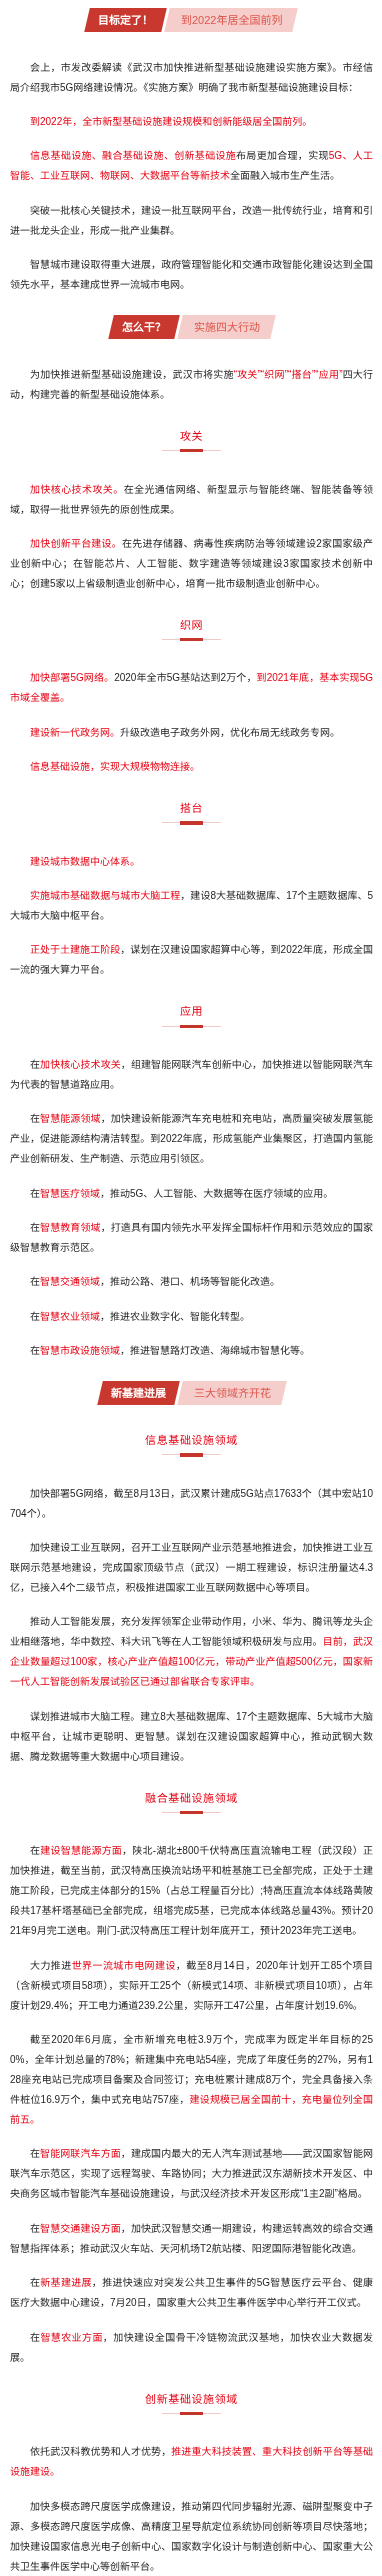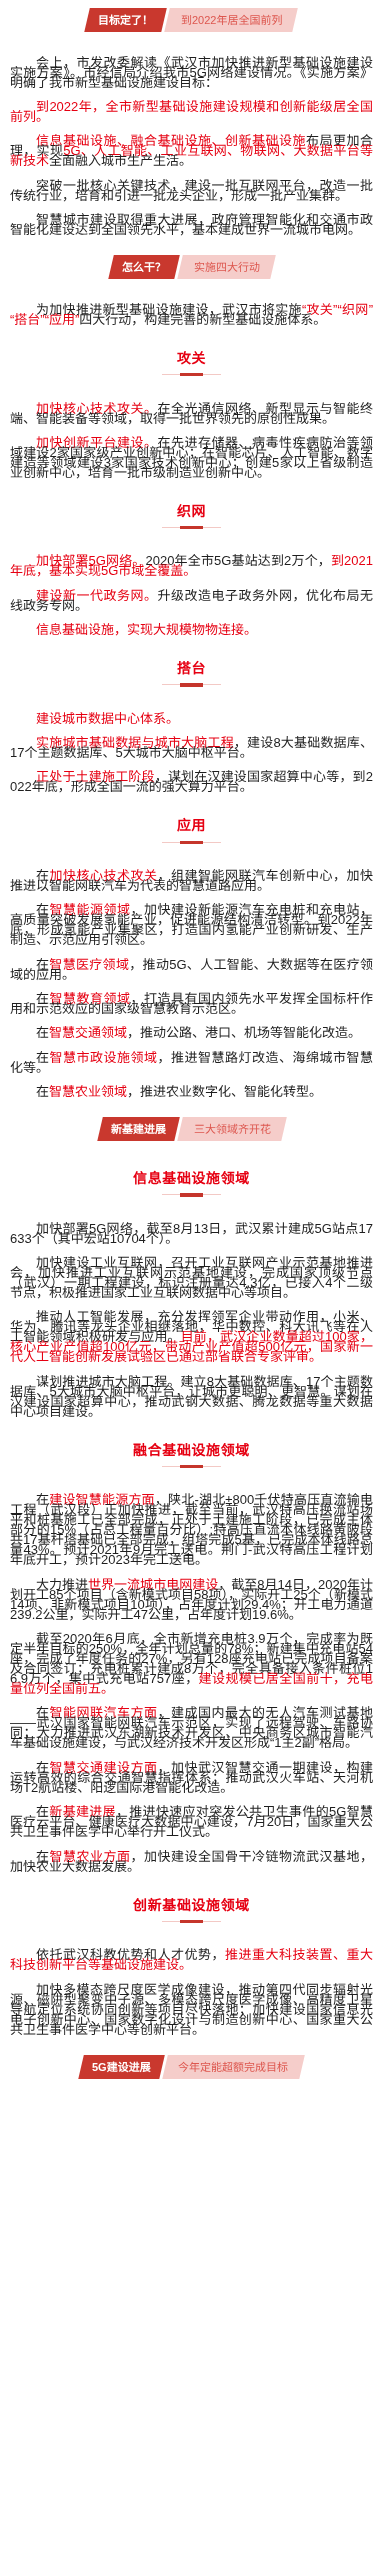--- a/index.html
+++ b/index.html
@@ -7,22 +7,22 @@
     width:383px;
     min-height:2576px;
     font-family:"Liberation Sans","DejaVu Sans",sans-serif;
     color:#1f1f1f;
     -webkit-font-smoothing:antialiased;
   }
   #content{padding:5.5px 10px 33px;}
 
   
   p.para{
-    font-size:13px;
-    line-height:10px;
+    font-size:10px;
+    line-height:20px;
     text-align:justify;
     text-indent:2em;
     margin:0 0 14.4px 0;
     word-break:break-all;
   }
   .run-black{color:#1f1f1f;}
   .run-red{color:#e60012;font-weight:normal;}
 
   
   .badge{display:flex;justify-content:center;margin:20px 0 25.5px 0;}
@@ -36,21 +36,21 @@
   .badge-right{
     background:#f5cdca;color:#dd574f;
     font-size:11px;height:24.4px;line-height:24.4px;padding:0 13.3px;
     margin-left:3.3px;white-space:nowrap;
   }
   .badge-left .lbl,.badge-right .lbl{display:inline-block;transform:skewX(13deg);}
 
   
   .sec-heading{text-align:center;margin:22px 0 26.6px 0;}
   .sec-heading .txt{
-    display:inline-block;color:#e60012;font-size:14px;font-weight:bold;letter-spacing:0.6px;
+    display:inline-block;color:#e60012;font-size:11px;font-weight:normal;letter-spacing:0.6px;
   }
   .underline{position:relative;width:59px;height:4.4px;margin:5.5px auto 0 auto;}
   .underline .light{position:absolute;top:1.7px;left:0;right:0;height:1.1px;background:#f3c9c5;}
   .underline .dark{position:absolute;top:0.6px;left:17.7px;width:23px;height:3.3px;background:#c5352b;}
 </style>
 </head>
 <body>
 
 <main id="content">
     <div class="badge first">
@@ -93,22 +93,22 @@
     <p class="para"><span class="run-red">正处于土建施工阶段</span><span class="run-black">，谋划在汉建设国家超算中心等，到2022年底，形成全国一流的强大算力平台。</span></p>
     <div class="sec-heading"><div class="txt">应用</div><div class="underline">
         <div class="light"></div>
         <div class="dark"></div>
       </div></div>
     <p class="para"><span class="run-black">在</span><span class="run-red">加快核心技术攻关</span><span class="run-black">，组建智能网联汽车创新中心，加快推进以智能网联汽车为代表的智慧道路应用。</span></p>
     <p class="para"><span class="run-black">在</span><span class="run-red">智慧能源领域</span><span class="run-black">，加快建设新能源汽车充电桩和充电站，高质量突破发展氢能产业，促进能源结构清洁转型。到2022年底，形成氢能产业集聚区，打造国内氢能产业创新研发、生产制造、示范应用引领区。</span></p>
     <p class="para"><span class="run-black">在</span><span class="run-red">智慧医疗领域</span><span class="run-black">，推动5G、人工智能、大数据等在医疗领域的应用。</span></p>
     <p class="para"><span class="run-black">在</span><span class="run-red">智慧教育领域</span><span class="run-black">，打造具有国内领先水平发挥全国标杆作用和示范效应的国家级智慧教育示范区。</span></p>
     <p class="para"><span class="run-black">在</span><span class="run-red">智慧交通领域</span><span class="run-black">，推动公路、港口、机场等智能化改造。</span></p>
+    <p class="para"><span class="run-black">在</span><span class="run-red">智慧农业领域</span><span class="run-black">，推进农业数字化、智能化转型。</span></p>
     <p class="para"><span class="run-black">在</span><span class="run-red">智慧市政设施领域</span><span class="run-black">，推进智慧路灯改造、海绵城市智慧化等。</span></p>
-    <p class="para"><span class="run-black">在</span><span class="run-red">智慧农业领域</span><span class="run-black">，推进农业数字化、智能化转型。</span></p>
     <div class="badge">
       <div class="badge-inner">
         <div class="badge-left"><span class="lbl">新基建进展</span></div>
         <div class="badge-right"><span class="lbl">三大领域齐开花</span></div>
       </div>
     </div>
     <div class="sec-heading"><div class="txt">信息基础设施领域</div><div class="underline">
         <div class="light"></div>
         <div class="dark"></div>
       </div></div>

